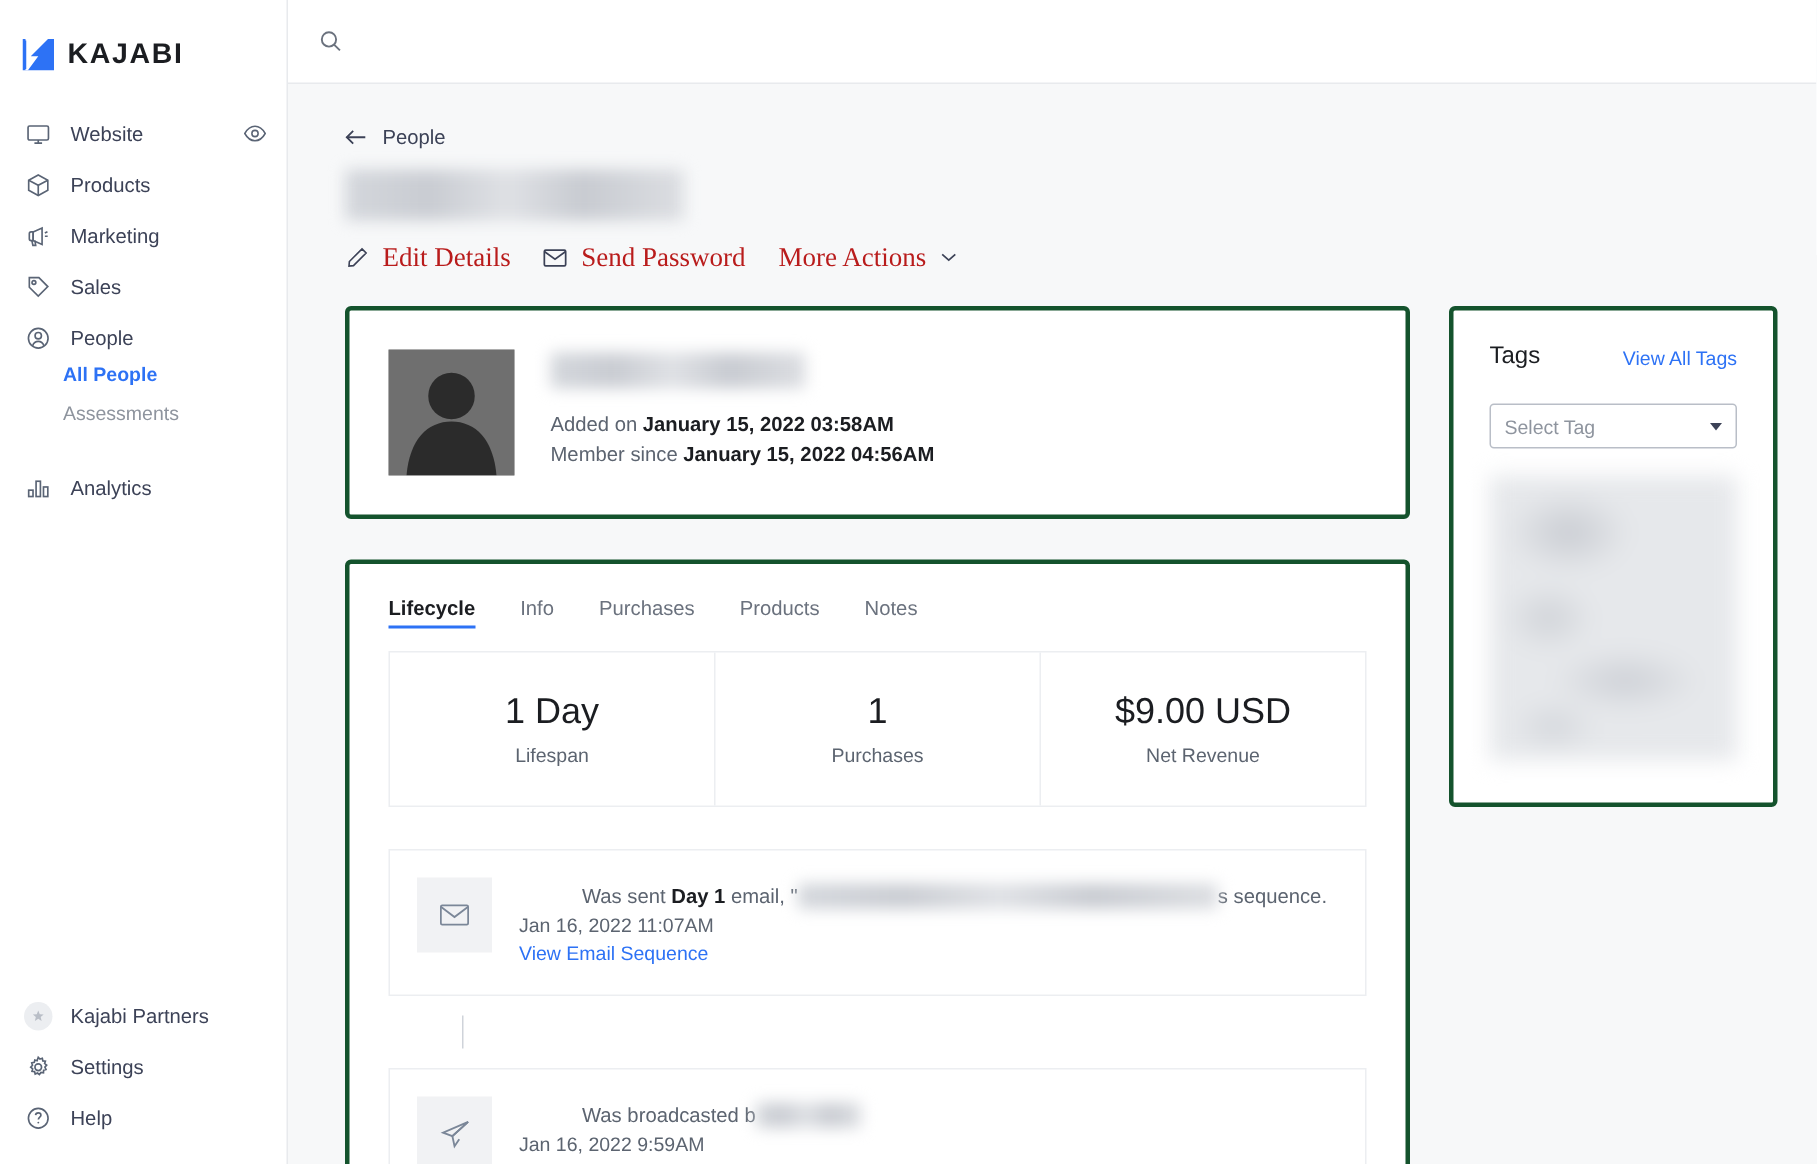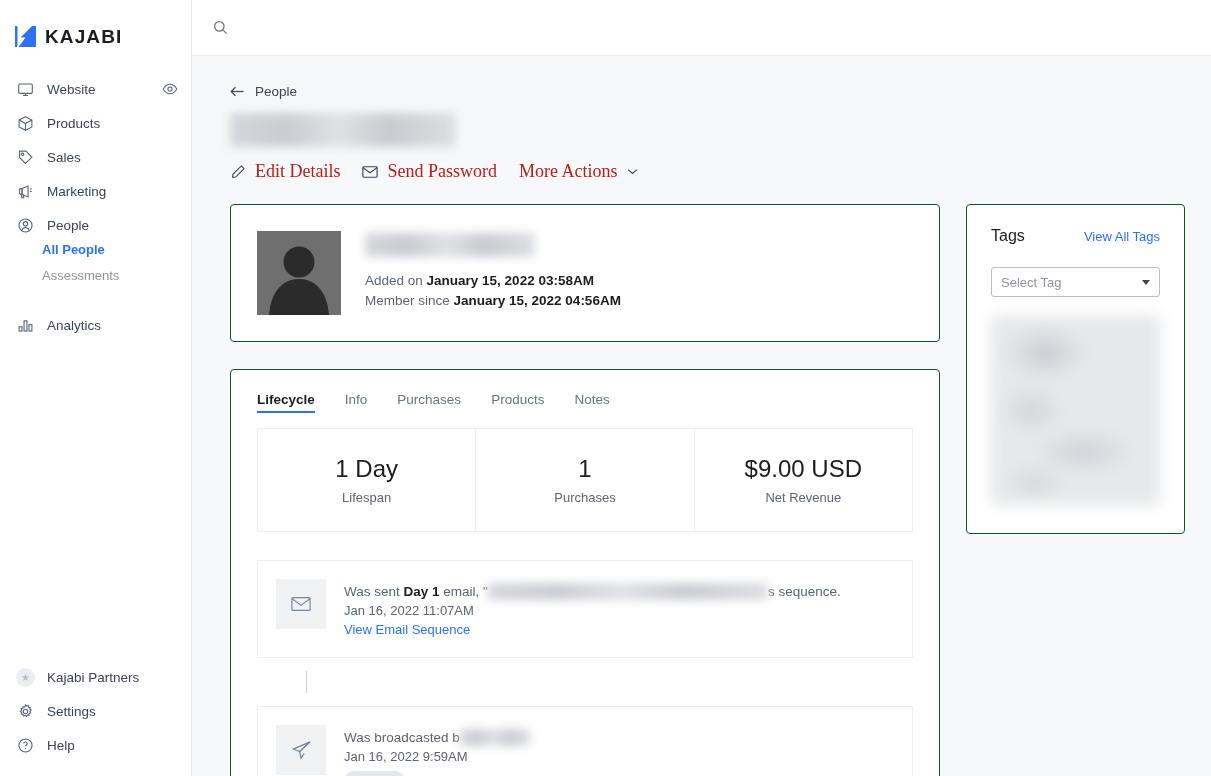--- a/index.html
+++ b/index.html
@@ -129,21 +129,21 @@
   .action-ico { width: 16px; height: 16px; margin-right: 9px; display:flex; align-items:center; justify-content:center; }
   .action-label { font-size: 18px; color: #b91c1c; font-family: Liberation Serif, serif; }
   .chev { margin-left: 9px; display:flex; align-items:center; }
 
   .cols { display: flex; margin-top: 22px; gap: 26px; }
   .col-left { width: 710px; flex: 0 0 710px; }
   .col-right { width: 219px; flex: 0 0 219px; }
 
   .card {
     background: #ffffff;
-    border: 1px solid #14532d;
+    border: 3px solid #14532d;
     border-radius: 4px;
   }
 
   
   .profile { display: flex; padding: 26px; align-items: flex-start; }
   .avatar {
     width: 84px; height: 84px; flex: 0 0 84px;
     background: #6f6f6f; overflow: hidden;
     margin-right: 24px;
     display:flex; align-items:flex-end; justify-content:center;
@@ -192,21 +192,21 @@
     display: flex; padding: 18px;
     background: #fff;
   }
   .tl-icon {
     width: 50px; height: 50px; flex: 0 0 50px;
     background: #f1f2f4;
     display: flex; align-items: center; justify-content: center;
     margin-right: 18px;
   }
   .tl-body { padding-top: 3px; position: relative; flex: 1; }
-  .tl-text { font-size: 13.5px; color: #5c6470; line-height: 19px; white-space: nowrap; }
+  .tl-text { font-size: 13.5px; color: #5c6470; line-height: 19px; white-space: nowrap; margin-left: 42px; }
   .tl-text b { color: #1b1d21; font-weight: bold; }
   .tl-date { font-size: 13px; color: #5c6470; line-height: 19px; }
   .tl-link { font-size: 13px; color: #2d72f5; cursor: pointer; line-height: 19px; }
   .inline-redact {
     display: inline-block; vertical-align: middle;
     height: 17px; position: relative; top: -1px;
   }
   .badge {
     display: inline-block;
     background: #e3e8ef; color: #3c4257;
@@ -292,38 +292,38 @@
             <path d="M2.5 6 L10 10 L17.5 6"></path>
               <line x1="10" y1="10" x2="10" y2="18"></line>
           </svg>
         </span>
         <span class="nav-label">Products</span>
       </div>
 
       <div class="nav-item">
         <span class="nav-icon">
           <svg width="17" height="17" viewBox="0 0 20 20" fill="none" stroke="#5a6475" stroke-width="1.3">
-            <path d="M10.5 2.5 L17.5 9.5 L10 17 L3 10 L3 2.5 Z"></path>
-            <circle cx="6.6" cy="6.3" r="1.5"></circle>
-          </svg>
-        </span>
-        <span class="nav-label">Sales</span>
-      </div>
-
-      <div class="nav-item">
-        <span class="nav-icon">
-          <svg width="17" height="17" viewBox="0 0 20 20" fill="none" stroke="#5a6475" stroke-width="1.3">
             <path d="M3 8 L3 12 C3 12.8 3.6 13.4 4.4 13.4 L6 13.4 L6 6.6 L4.4 6.6 C3.6 6.6 3 7.2 3 8 Z"></path>
             <path d="M6 6.6 L13 3.5 L13 16.5 L6 13.4 Z"></path>
             <path d="M5 13.4 L5.8 17.2 L8 17.2 L7.4 13.4"></path>
             <line x1="15.2" y1="7.5" x2="17.2" y2="6.5"></line>
             <line x1="15.2" y1="10" x2="17.4" y2="10"></line>
           </svg>
         </span>
         <span class="nav-label">Marketing</span>
+      </div>
+
+      <div class="nav-item">
+        <span class="nav-icon">
+          <svg width="17" height="17" viewBox="0 0 20 20" fill="none" stroke="#5a6475" stroke-width="1.3">
+            <path d="M10.5 2.5 L17.5 9.5 L10 17 L3 10 L3 2.5 Z"></path>
+            <circle cx="6.6" cy="6.3" r="1.5"></circle>
+          </svg>
+        </span>
+        <span class="nav-label">Sales</span>
       </div>
 
       <div class="nav-item">
         <span class="nav-icon">
           <svg width="17" height="17" viewBox="0 0 20 20" fill="none" stroke="#5a6475" stroke-width="1.3">
             <circle cx="10" cy="10" r="7.7"></circle>
             <circle cx="10" cy="8" r="2.5"></circle>
             <path d="M5.6 15.8 C6.4 13.4 8 12.4 10 12.4 C12 12.4 13.6 13.4 14.4 15.8"></path>
           </svg>
         </span>

